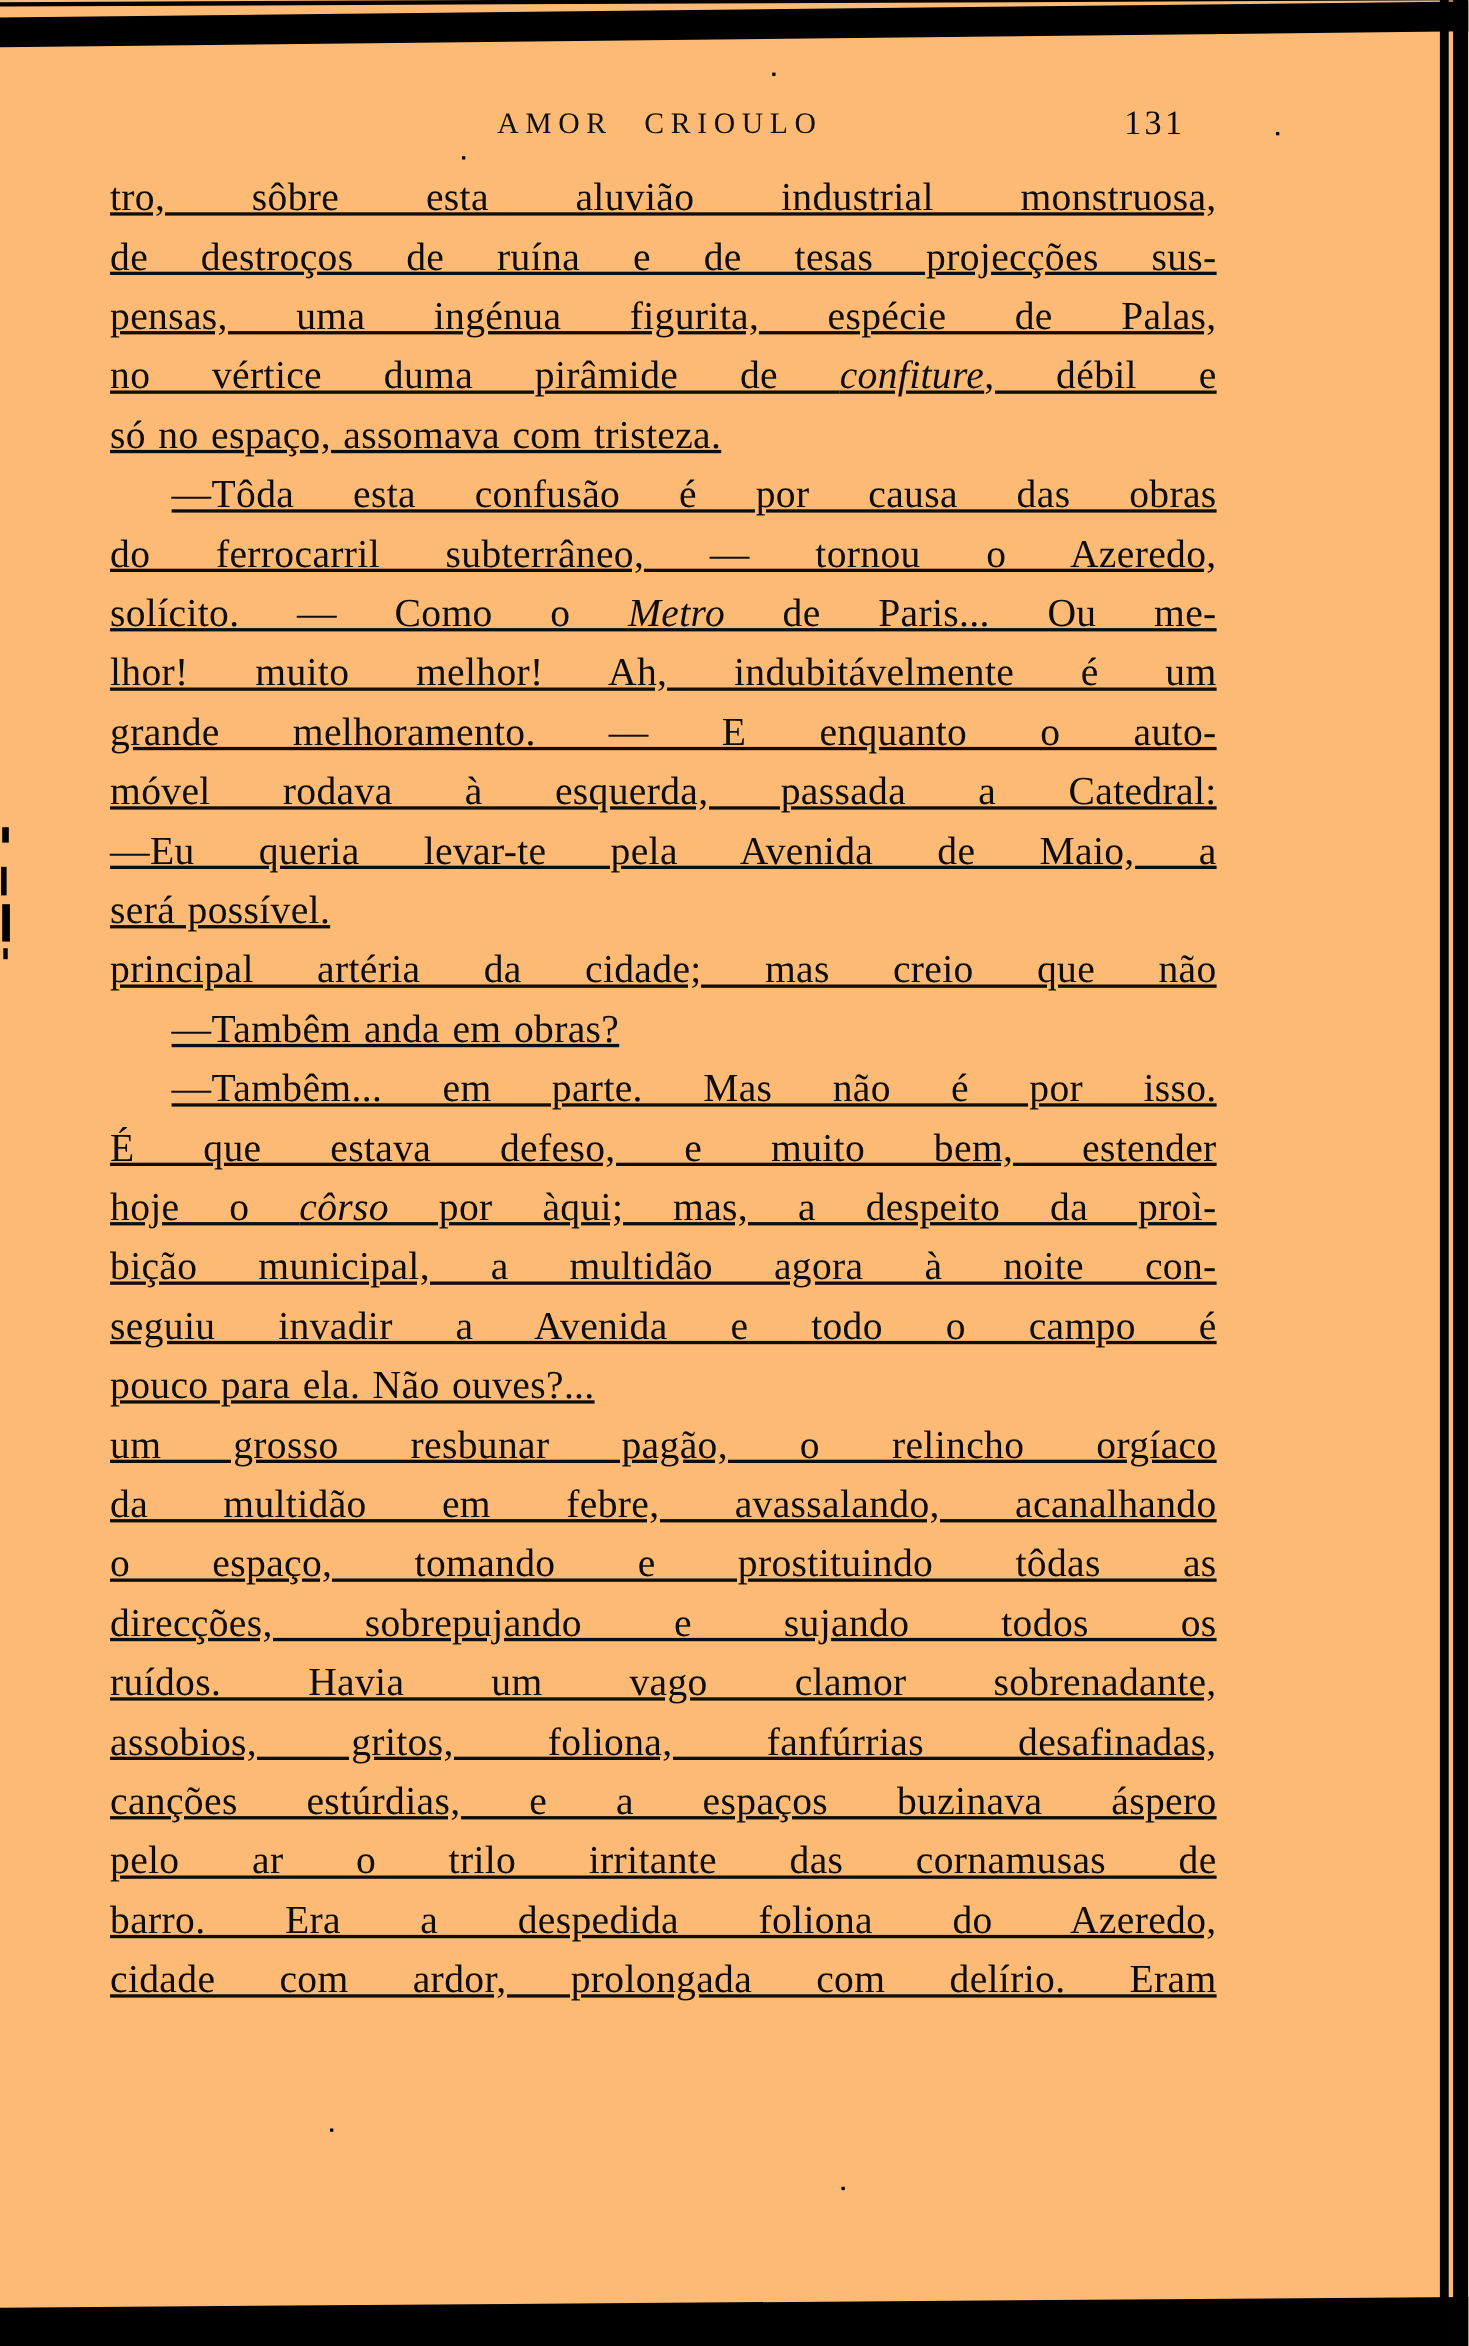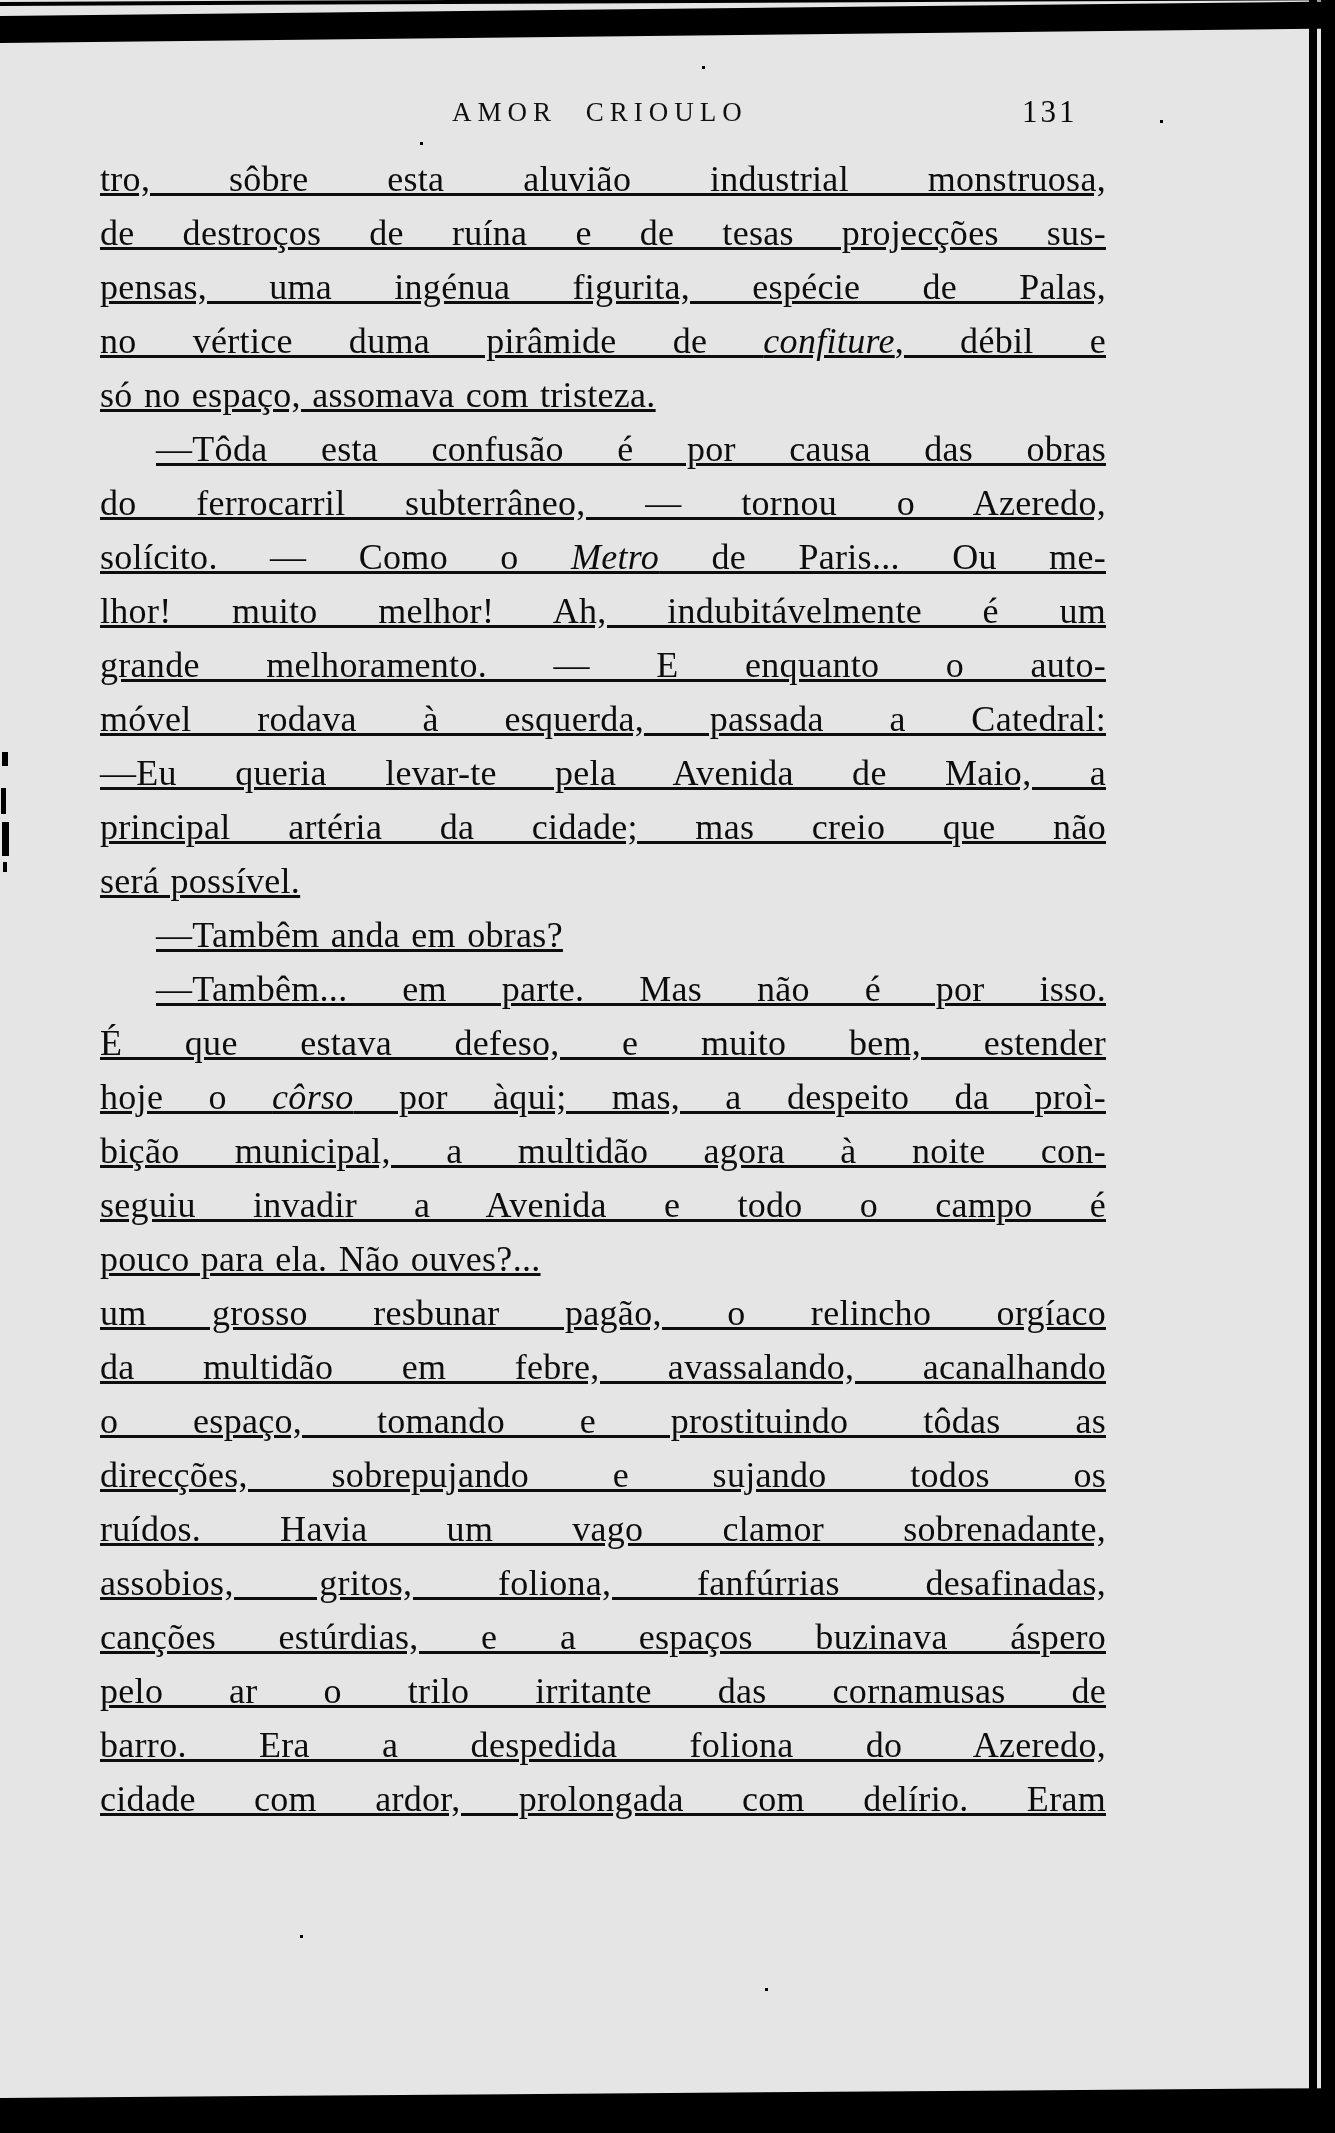--- a/index.html
+++ b/index.html
@@ -1,21 +1,21 @@
 <!DOCTYPE html>
 <html><head>
 <meta charset="utf-8">
 <title>Scanned book page</title>
 <style>
   html, body { margin: 0; padding: 0; background: #ffffff; }
   .page {
     position: relative;
     width: 1335px;
     height: 2133px;
-    background: #e5e5e5;
+    background: #fdba74;
     overflow: hidden;
     font-family: "Liberation Serif", serif;
     color: #0d0d0d;
   }
 
   
   .bar { position: absolute; background: #000; }
   .top-thin   { left: -6px;  top: 2px;    width: 1350px; height: 4px;  transform: rotate(-0.25deg); transform-origin: left top; }
   .top-thick  { left: -8px;  top: 16px;   width: 1360px; height: 27px; transform: rotate(-0.62deg); transform-origin: left top; }
   .right-line { left: 1309px; top: 0;     width: 8px;    height: 2095px; }
@@ -95,22 +95,22 @@
       <div class="line"><span>pensas, uma ingénua figurita, espécie de Palas,</span></div>
       <div class="line"><span>no vértice duma pirâmide de </span><span class="it">confiture</span><span>, débil e</span></div>
       <div class="line flush"><span>só no espaço, assomava com tristeza.</span></div>
       <div class="line indent"><span>—Tôda esta confusão é por causa das obras</span></div>
       <div class="line"><span>do ferrocarril subterrâneo, — tornou o Azeredo,</span></div>
       <div class="line"><span>solícito. — Como o </span><span class="it">Metro</span><span> de Paris... Ou me-</span></div>
       <div class="line"><span>lhor! muito melhor! Ah, indubitávelmente é um</span></div>
       <div class="line"><span>grande melhoramento. — E enquanto o auto-</span></div>
       <div class="line"><span>móvel rodava à esquerda, passada a Catedral:</span></div>
       <div class="line"><span>—Eu queria levar-te pela Avenida de Maio, a</span></div>
+      <div class="line flush"><span>será possível.</span></div>
       <div class="line"><span>principal artéria da cidade; mas creio que não</span></div>
-      <div class="line flush"><span>será possível.</span></div>
       <div class="line indent flush"><span>—Tambêm anda em obras?</span></div>
       <div class="line indent"><span>—Tambêm... em parte. Mas não é por isso.</span></div>
       <div class="line"><span>É que estava defeso, e muito bem, estender</span></div>
       <div class="line"><span>hoje o </span><span class="it">côrso</span><span> por àqui; mas, a despeito da proì-</span></div>
       <div class="line"><span>bição municipal, a multidão agora à noite con-</span></div>
       <div class="line"><span>seguiu invadir a Avenida e todo o campo é</span></div>
       <div class="line flush"><span>pouco para ela. Não ouves?...</span></div>
       <div class="line"><span>um grosso resbunar pagão, o relincho orgíaco</span></div>
       <div class="line"><span>da multidão em febre, avassalando, acanalhando</span></div>
       <div class="line"><span>o espaço, tomando e prostituindo tôdas as</span></div>

